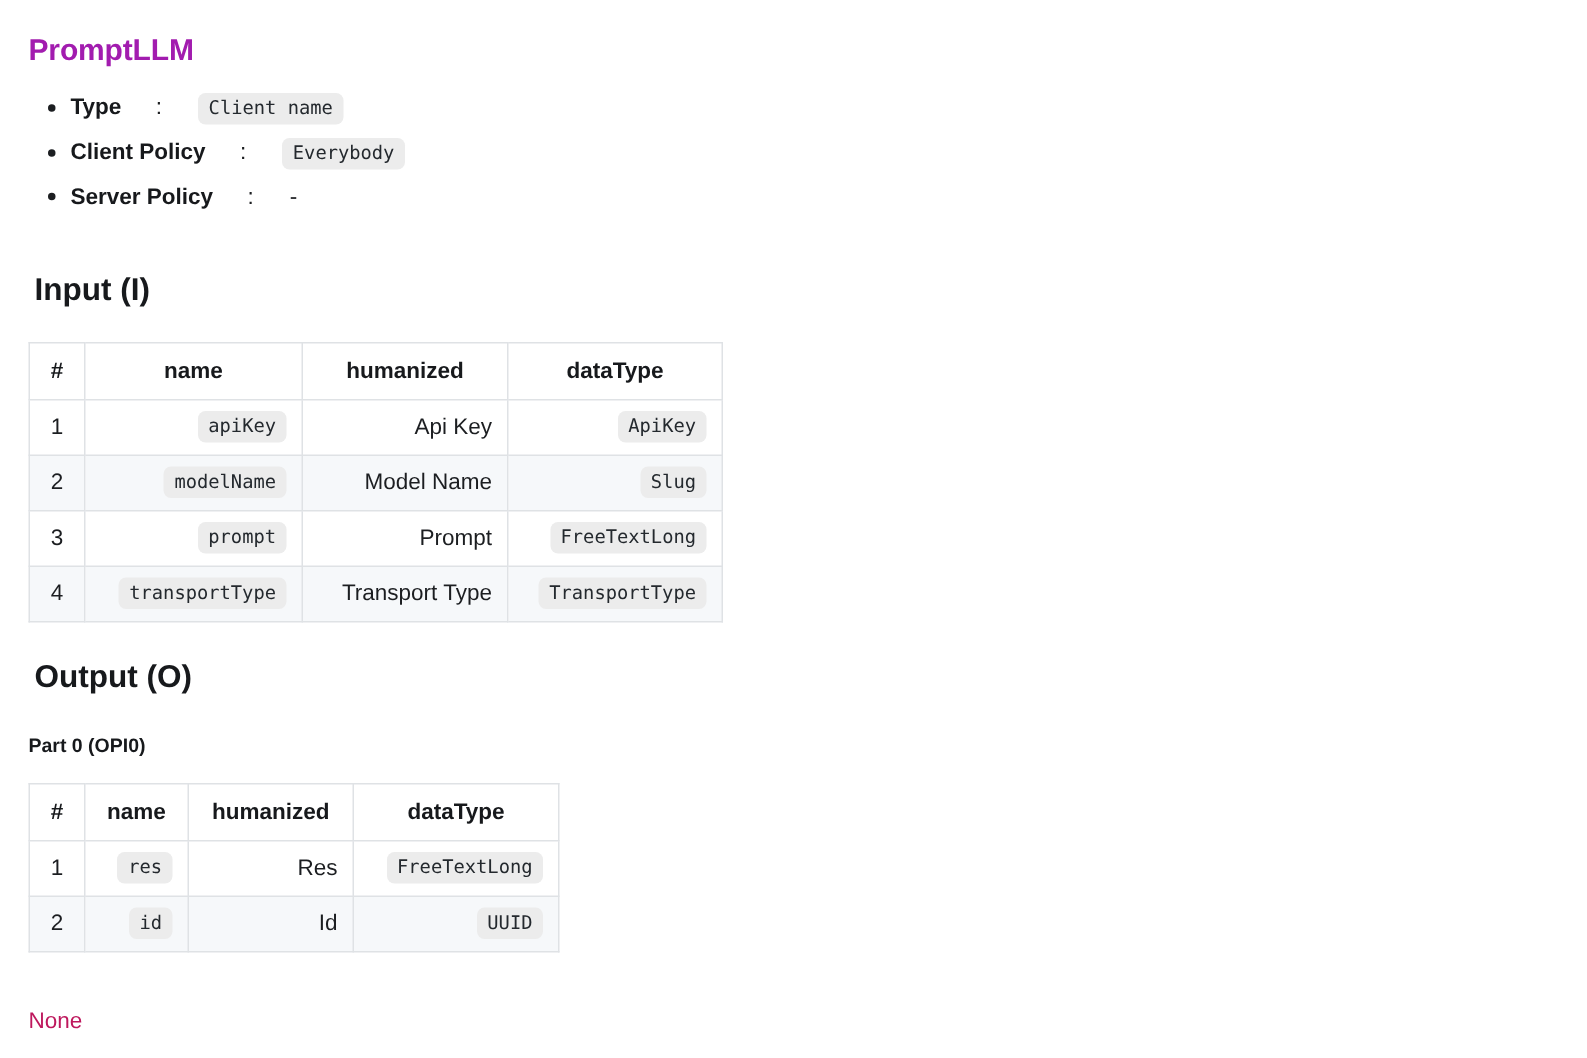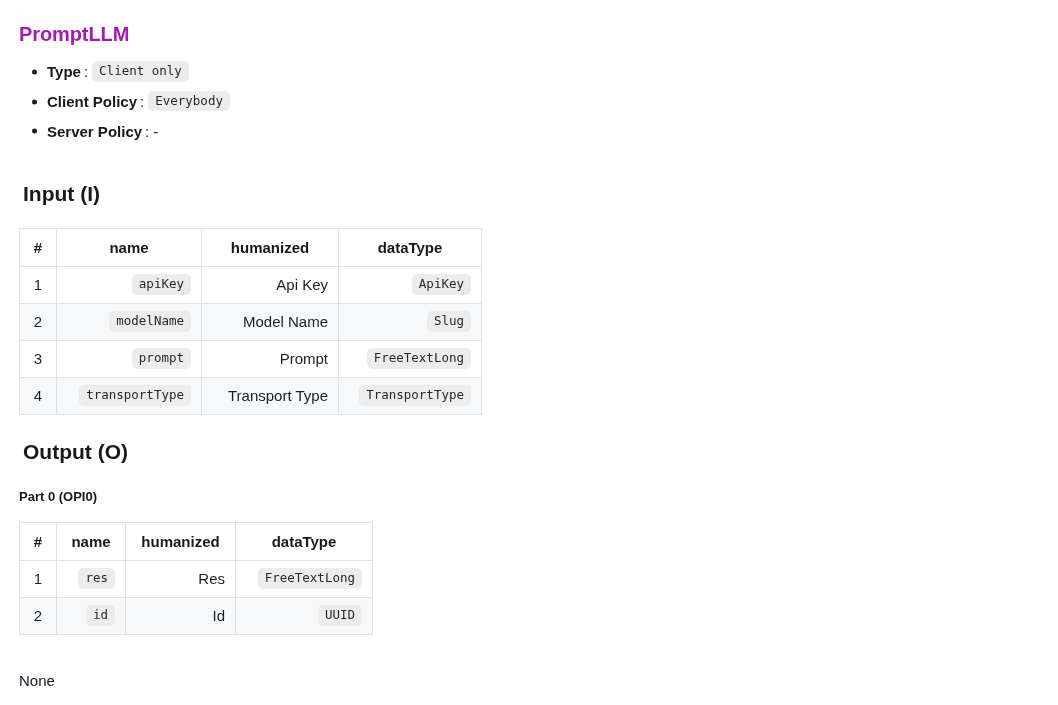--- a/index.html
+++ b/index.html
@@ -40,38 +40,39 @@
   .h-part {
     font-size: 13px;
     font-weight: bold;
     margin: 0;
     line-height: 1.3;
     color: #17191c;
   }
   .plain-text {
     font-size: 15px;
     line-height: 1.35;
-    color: #0f172a;
+    color: #be185d;
   }
 
   
   .meta-list {
     list-style: none;
     margin: 0 0 0 0;
     padding: 0;
   }
   .meta-list li {
     position: relative;
     padding-left: 28px;
     font-size: 15px;
     line-height: 1.45;
     margin-bottom: 8px;
     display: flex;
-    align-items: flex-start;
+    align-items: flex-end;
     min-height: 21px;
+    gap: 20px;
   }
   .meta-list li:last-child { margin-bottom: 12px; }
   .meta-list li::before {
     content: "";
     position: absolute;
     left: 13px;
     top: 50%;
     transform: translateY(-50%);
     width: 5px;
     height: 5px;
@@ -160,21 +161,21 @@
 <body>
 
 <div class="page">
 
   <h1 class="title">PromptLLM</h1>
 
   <ul class="meta-list">
     <li>
       <span class="meta-label">Type</span>
       <span class="meta-sep">:</span>
-      <span class="chip">Client only</span>
+      <span class="chip">Client name</span>
     </li>
     <li>
       <span class="meta-label">Client Policy</span>
       <span class="meta-sep">:</span>
       <span class="chip">Everybody</span>
     </li>
     <li>
       <span class="meta-label">Server Policy</span>
       <span class="meta-sep">:</span>
       <span class="meta-dash">-</span>

